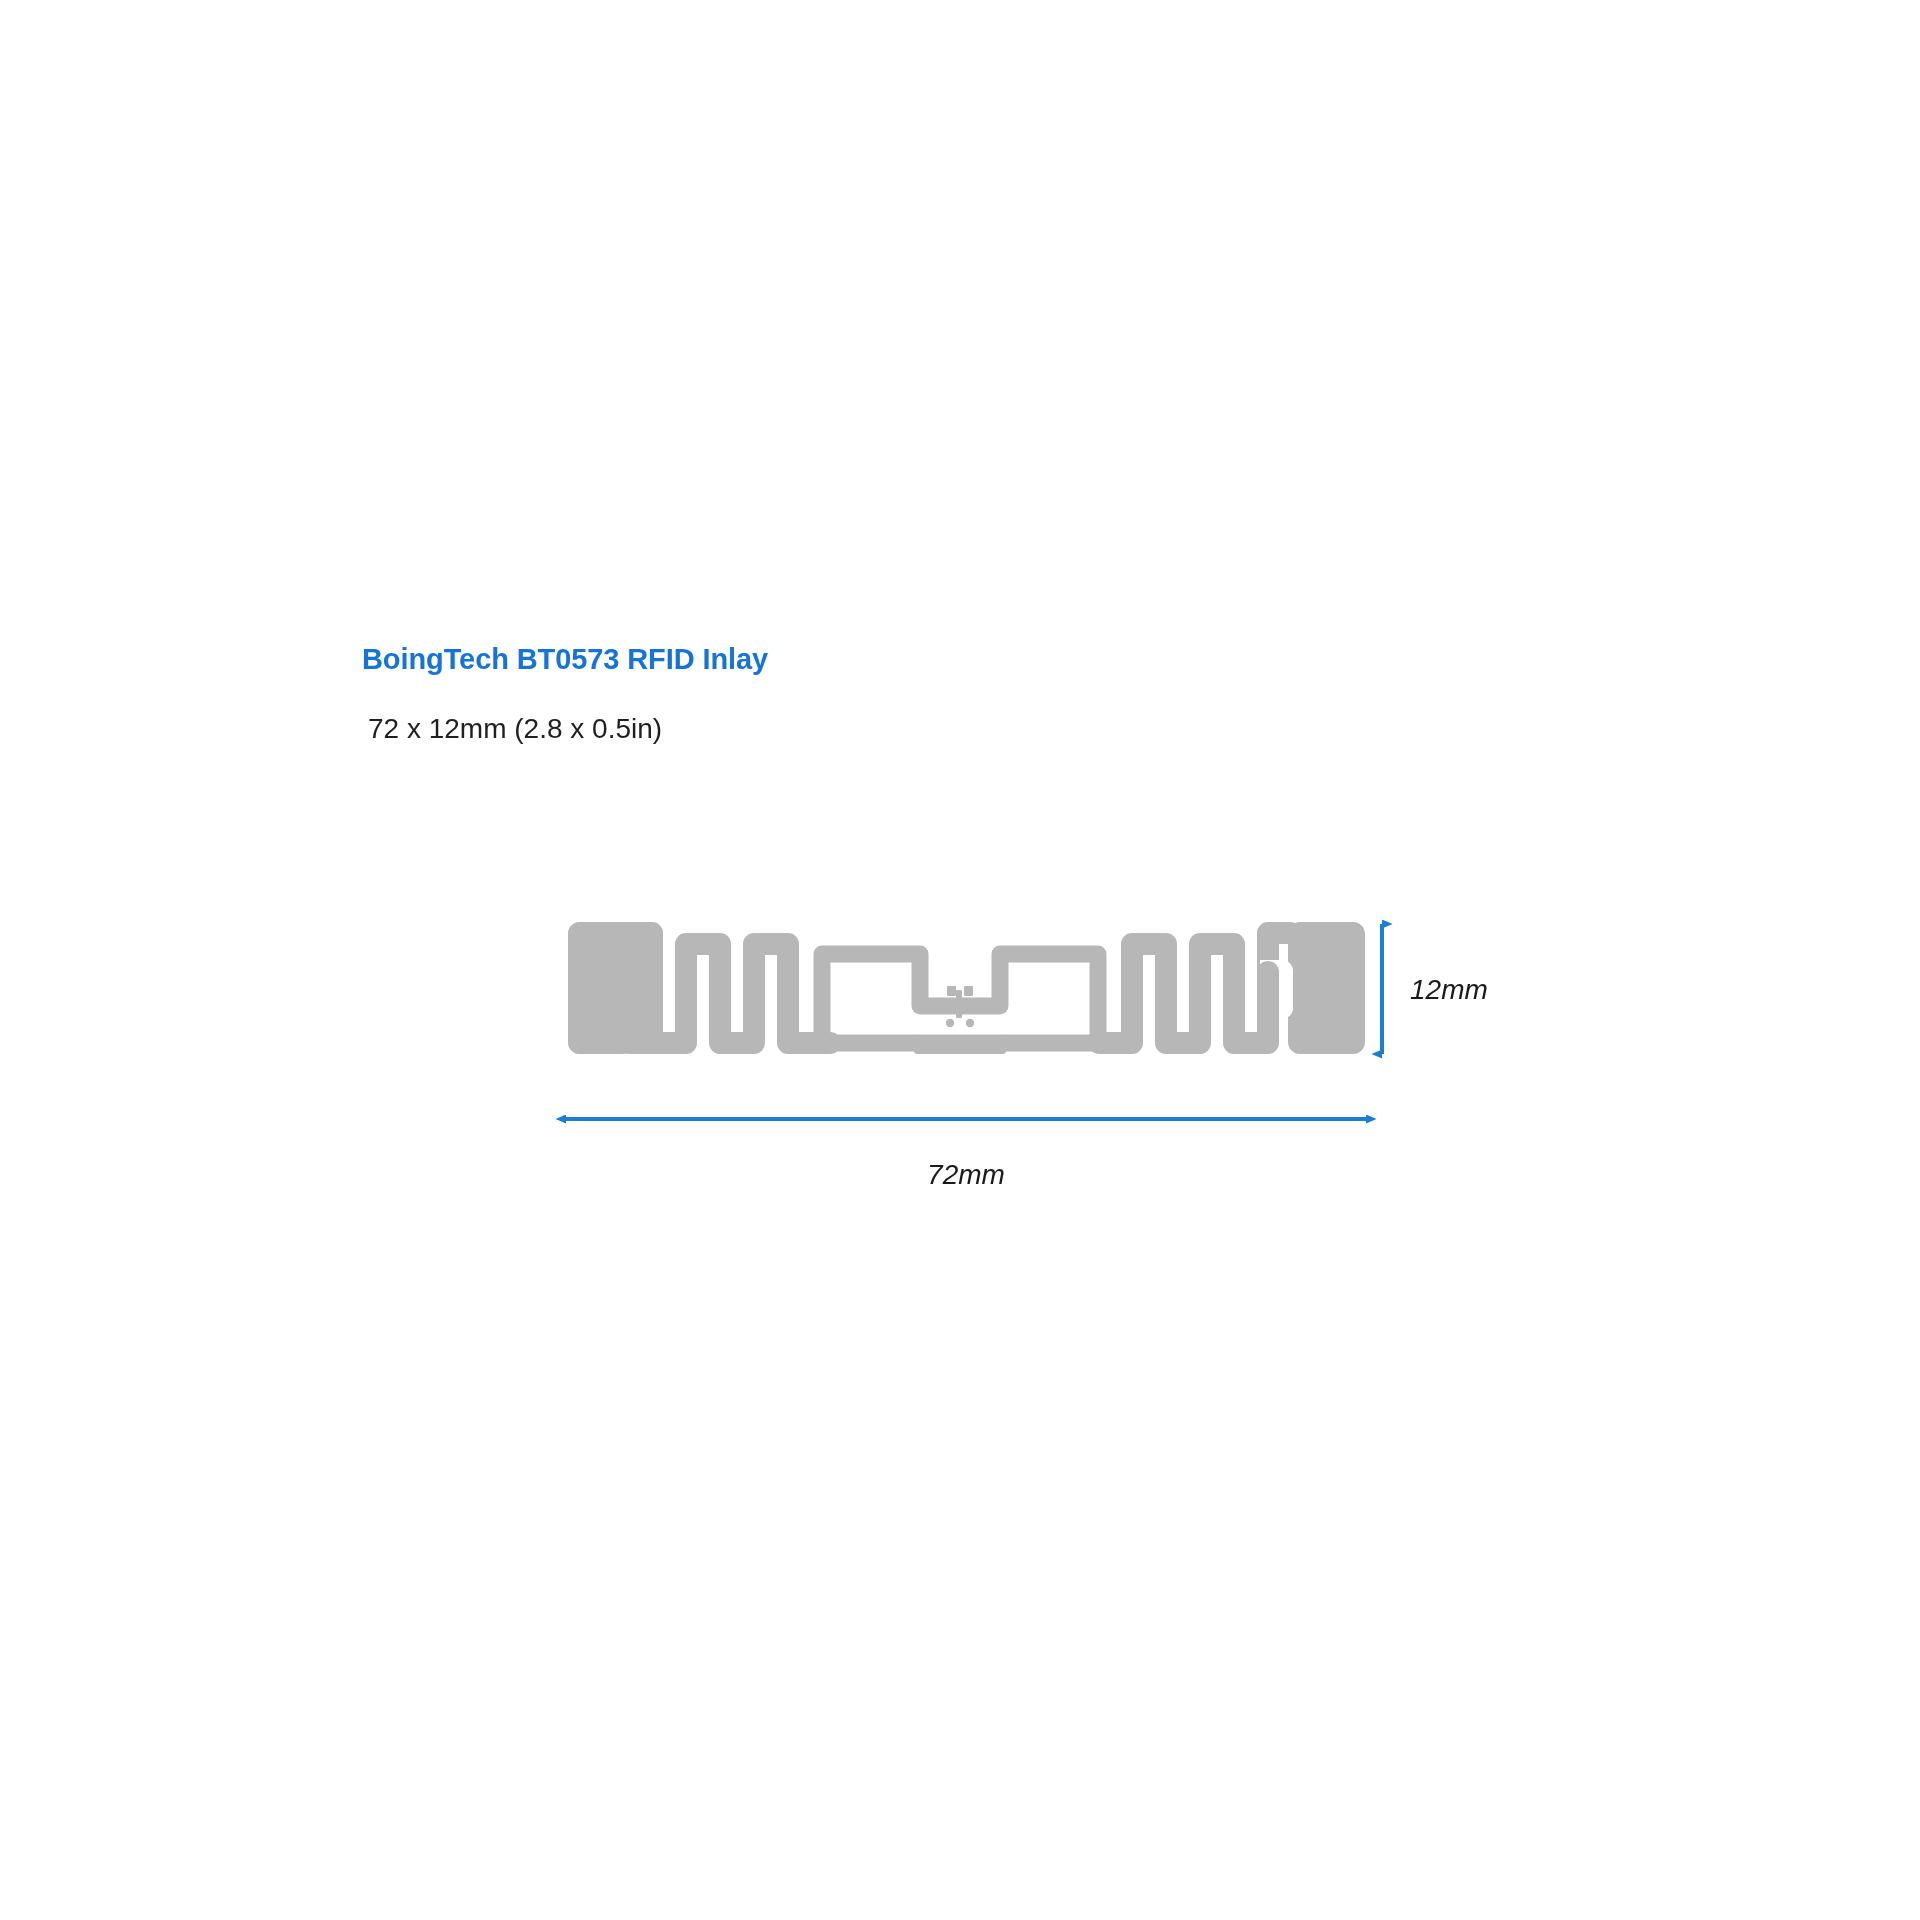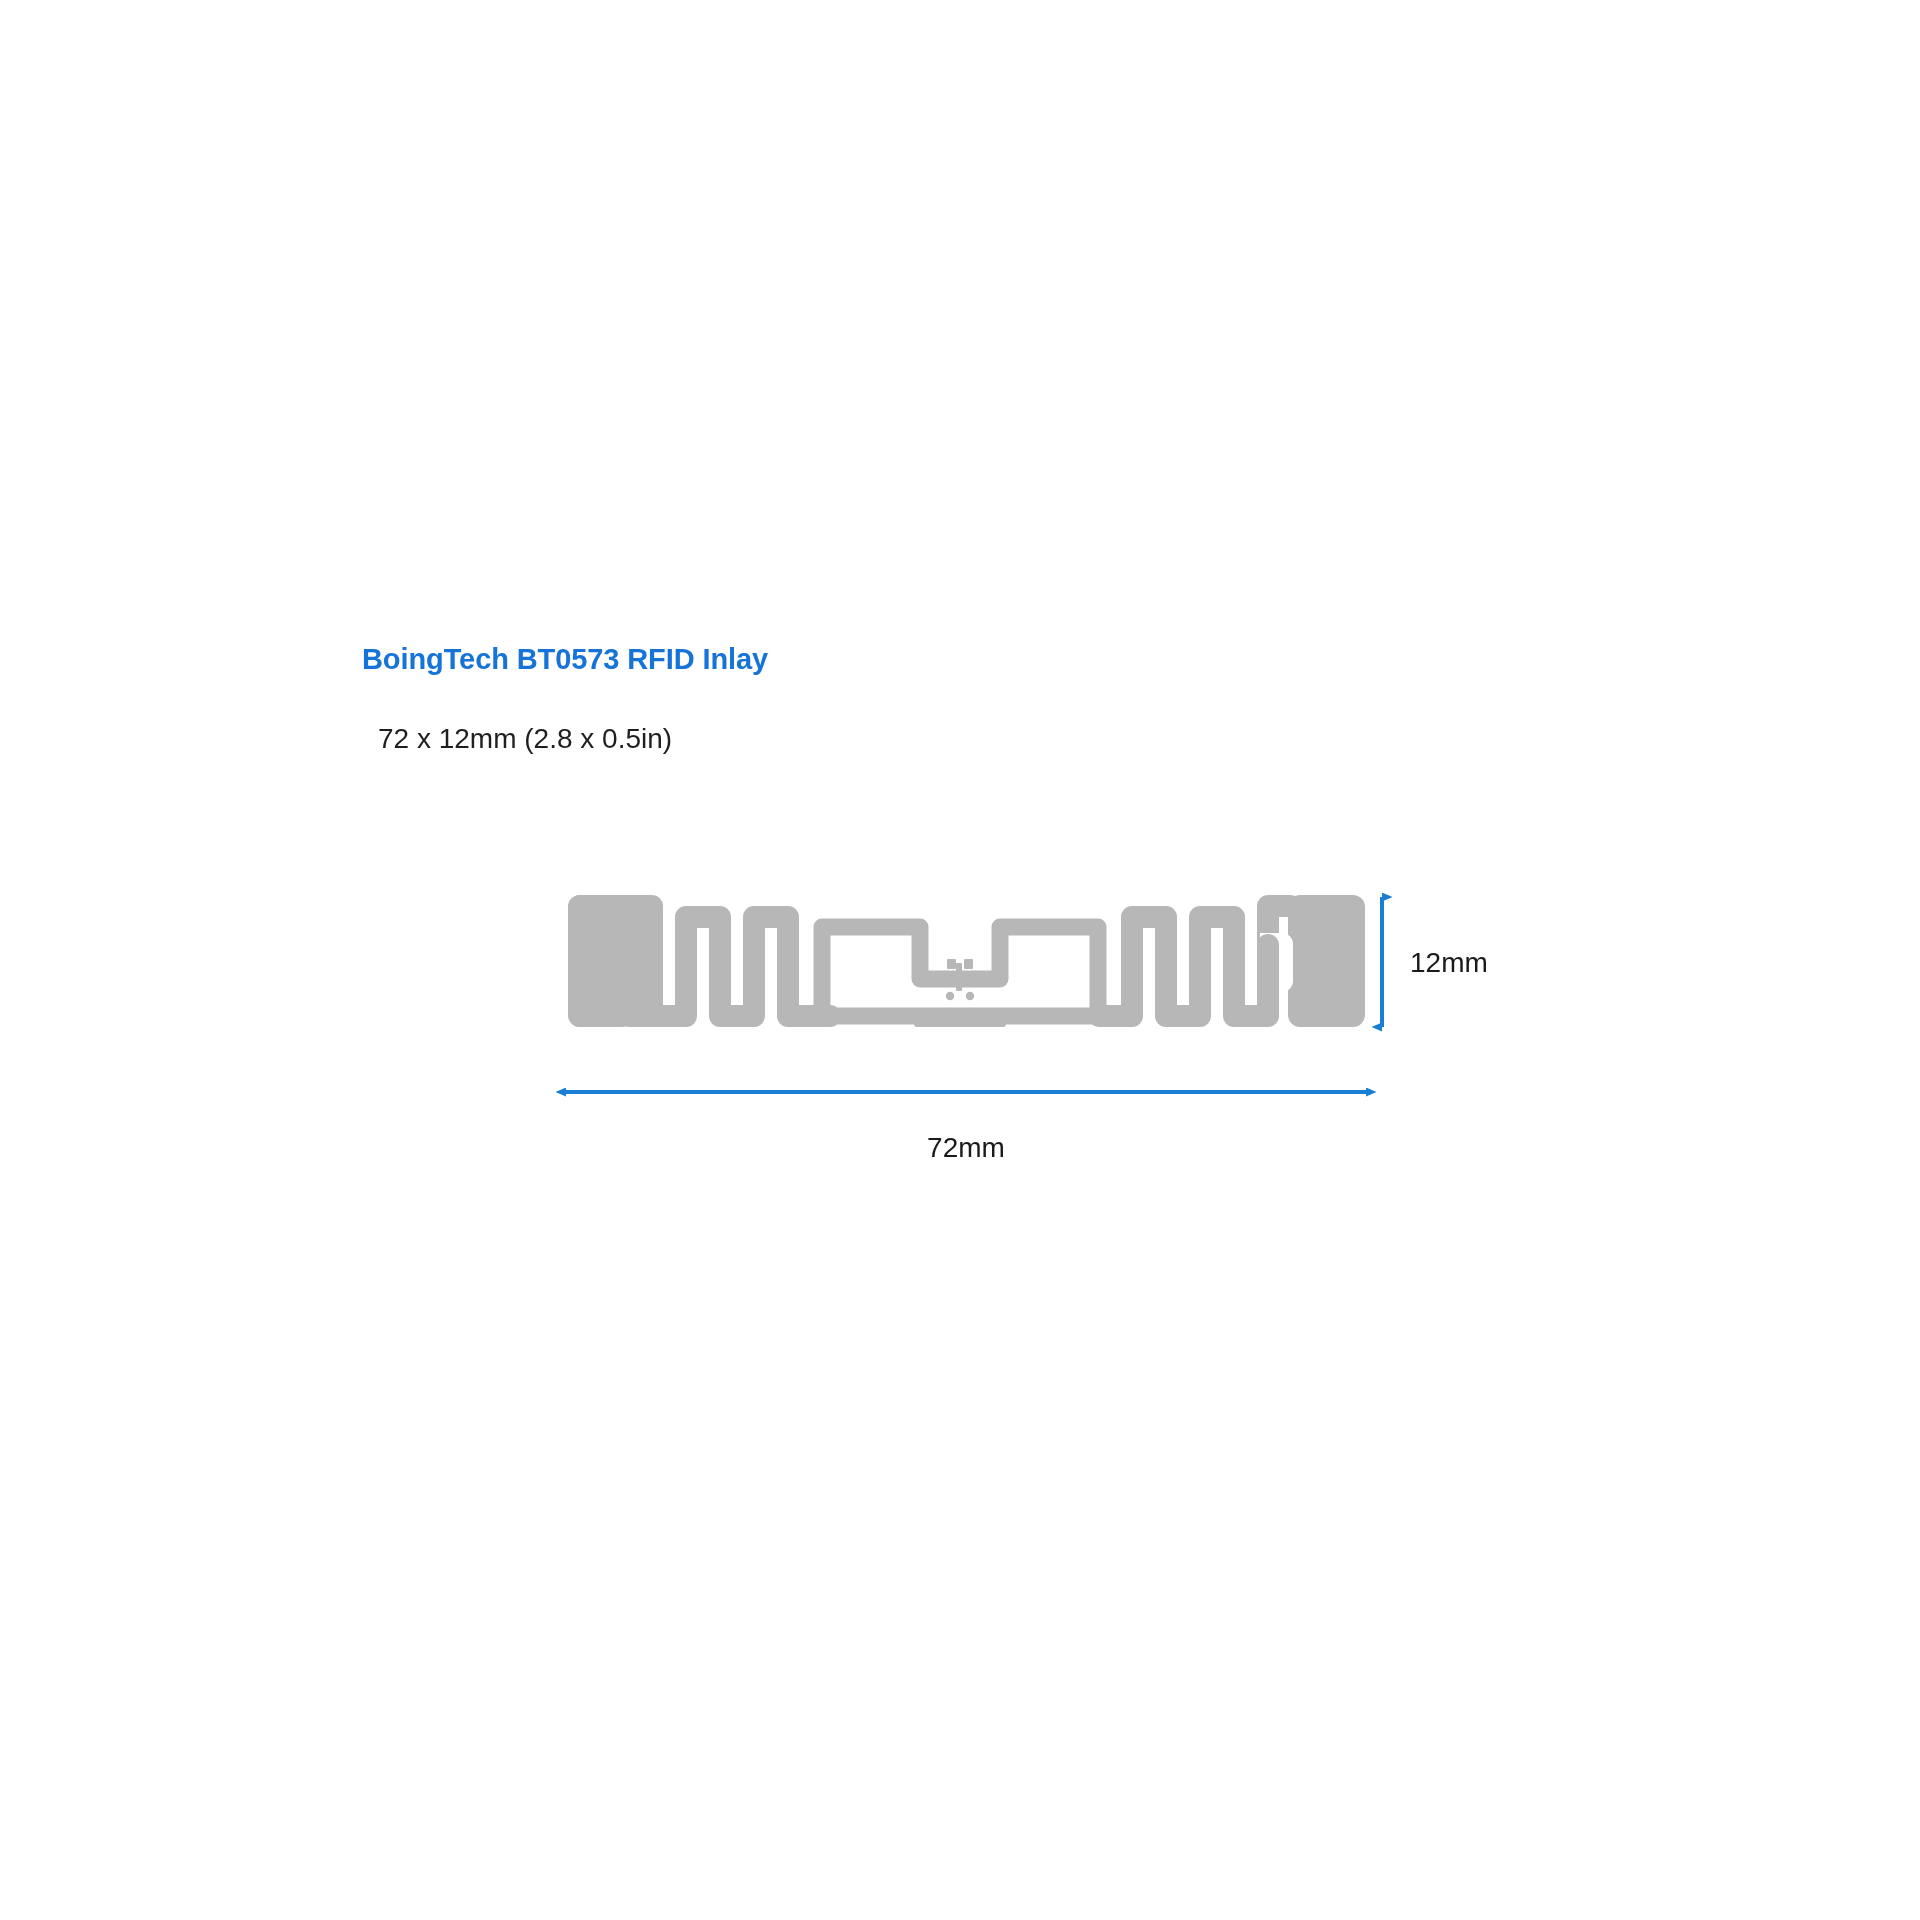--- a/index.html
+++ b/index.html
@@ -38,32 +38,33 @@
     letter-spacing: -0.1px;
     line-height: 1.1;
     margin: 0;
     white-space: nowrap;
   }
   .product-dims {
     font-size: 28px;
     font-weight: normal;
     color: #1f1f1f;
     line-height: 1.1;
-    margin: 16px;
+    margin: 6px;
     padding-top: 32px;
     white-space: nowrap;
   }
 
   
   .figure {
     position: absolute;
     left: 500px;
-    top: 855px;
+    top: 882px;
     width: 1000px;
     height: 340px;
+    font-style: italic;
   }
   .figure svg {
     display: block;
     width: 1000px;
     height: 340px;
     overflow: visible;
   }
 
   .dim-label {
     font-family: "Liberation Sans", sans-serif;

